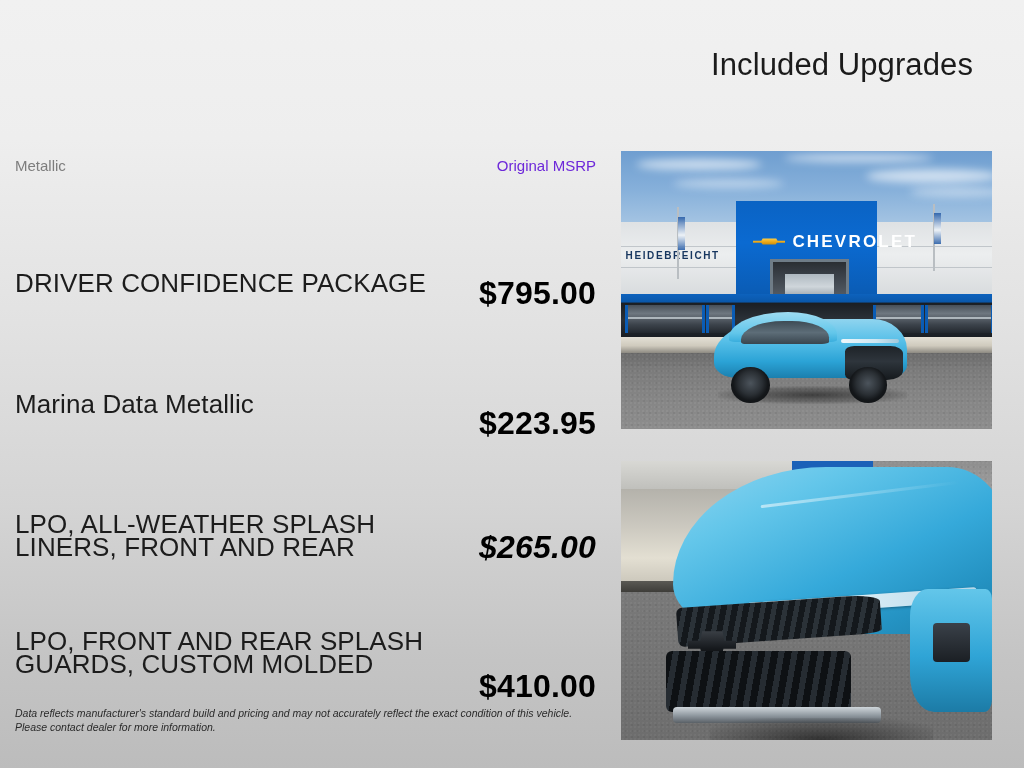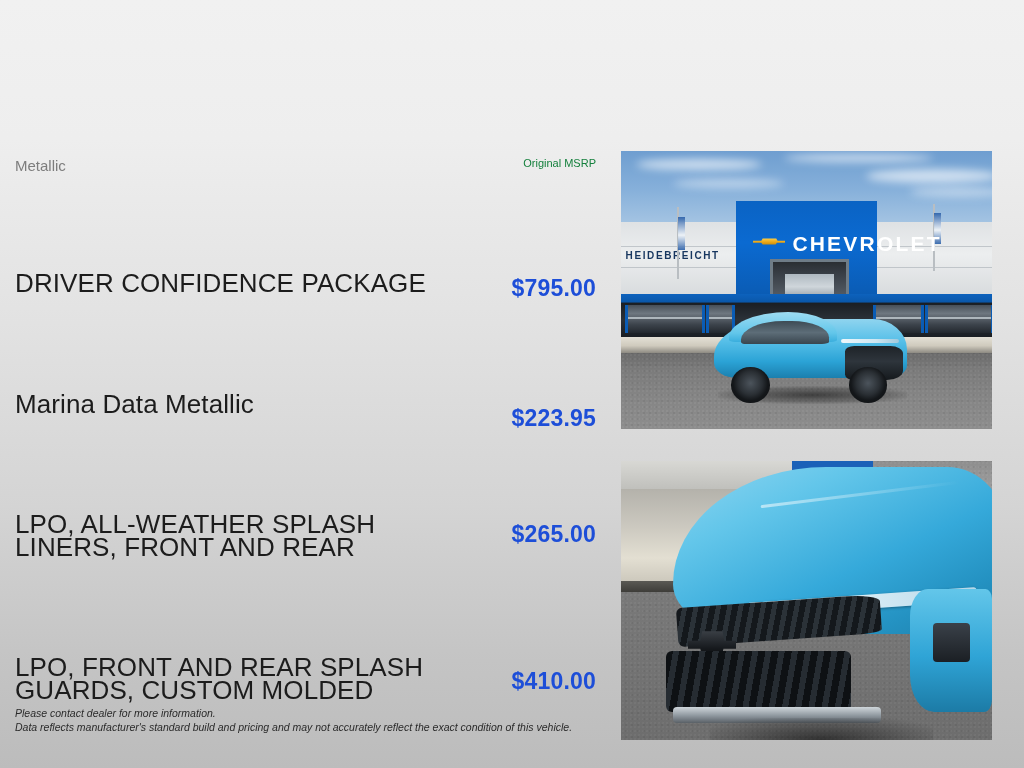--- a/index.html
+++ b/index.html
@@ -15,38 +15,38 @@
   .title{
     position:absolute;top:48px;left:0;width:973px;
     text-align:right;font-size:31px;font-weight:400;color:#1b1b1b;
     letter-spacing:.1px;line-height:1.1;
   }
 
   
   .table{position:absolute;left:0;top:157px;width:600px;}
   .thead{position:relative;height:40px;}
   .th-upgrade{position:absolute;left:15px;top:0;font-size:15px;color:#7d7d7d;}
-  .th-msrp{position:absolute;right:4px;top:0;font-size:11px;color:#15803d;}
+  .th-msrp{position:absolute;right:4px;top:0;font-size:15px;color:#6d28d9;}
 
   .row{position:relative;}
   .row-label{
     position:absolute;left:15px;
     font-size:26px;color:#1c1c1c;line-height:23px;letter-spacing:.1px;
     max-width:430px;
   }
   .row-price{
     position:absolute;right:4px;
-    font-size:23px;font-weight:700;color:#1d4ed8;letter-spacing:.2px;
+    font-size:32px;font-weight:700;color:#000000;letter-spacing:.2px;
   }
 
   
   .r0 .row-label{top:75px;}  .r0 .row-price{top:78px;}
   .r1 .row-label{top:196px;} .r1 .row-price{top:208px;}
-  .r2 .row-label{top:316px;} .r2 .row-price{top:324px;}
-  .r3 .row-label{top:459px;} .r3 .row-price{top:471px;}
+  .r2 .row-label{top:316px;} .r2 .row-price{top:332px;font-style:italic;}
+  .r3 .row-label{top:433px;} .r3 .row-price{top:471px;}
 
   
   .footnote{
     position:absolute;left:15px;top:706px;width:590px;
     font-size:10.5px;font-style:italic;color:#2a2a2a;line-height:14px;
   }
 
   
   .photo{position:absolute;overflow:hidden;background:#888;}
   .photo-top{left:621px;top:151px;width:371px;height:278px;}
@@ -69,21 +69,21 @@
     background:linear-gradient(180deg,#dfe2e4 0%,#eceeef 45%,#d9dcde 100%);
     border-bottom:2px solid #c6c9cb;}
   .bldg-left .seam,.bldg-right .seam{position:absolute;left:0;width:100%;height:1px;background:rgba(160,168,174,.55);}
 
   .center-block{position:absolute;left:31%;top:18%;width:38%;height:33.5%;
     background:linear-gradient(180deg,#0a63c4 0%,#0b6ad1 45%,#0a5cb5 100%);}
   .bowtie{position:absolute;left:12%;top:36%;width:23%;height:15%;}
   .bow-core{position:absolute;left:0;top:28%;width:100%;height:44%;
     background:linear-gradient(180deg,#ffd24a 0%,#e8a416 60%,#c88a0c 100%);
     clip-path:polygon(0% 38%,26% 38%,30% 0%,72% 0%,76% 38%,100% 38%,100% 70%,74% 70%,70% 100%,30% 100%,26% 70%,0% 70%);}
-  .chev-text{position:absolute;left:40%;top:33%;font-size:21px;font-weight:700;
+  .chev-text{position:absolute;left:40%;top:33%;font-size:17px;font-weight:700;
     color:#fff;letter-spacing:2.2px;font-family:"Liberation Sans",sans-serif;text-align:right;}
   .entry{position:absolute;left:24%;top:62%;width:52%;height:38%;
     background:linear-gradient(180deg,#2a2e33 0%,#3b4149 40%,#555d66 100%);
     border:3px solid #6f7c87;border-bottom:none;}
   .entry-door{position:absolute;left:16%;top:34%;width:68%;height:66%;
     background:linear-gradient(180deg,#aeb8c0 0%,#cfd6db 55%,#9aa4ac 100%);}
 
   .dealer-name{position:absolute;left:4%;top:38.5%;font-size:10px;font-weight:700;
     color:#17365f;letter-spacing:1.6px;}
 
@@ -173,20 +173,21 @@
   .foglight{position:absolute;right:6%;top:58%;width:10%;height:14%;
     background:linear-gradient(180deg,#3a4149 0%,#1b1f24 100%);border-radius:4px;}
   .tire-shadow{position:absolute;left:24%;bottom:0;width:60%;height:8%;
     background:radial-gradient(ellipse at 50% 100%,rgba(0,0,0,.55) 0%,rgba(0,0,0,.15) 60%,rgba(0,0,0,0) 85%);}
 </style>
 </head>
 <body>
 
 <div class="page">
 
+  <div class="title">Included Upgrades</div>
 
   <div class="table">
 
     <div class="thead">
       <div class="th-upgrade">Metallic</div>
       <div class="th-msrp">Original MSRP</div>
     </div>
 
     <div class="row r0">
       <div class="row-label">DRIVER CONFIDENCE PACKAGE</div>
@@ -204,22 +205,22 @@
     </div>
 
     <div class="row r3">
       <div class="row-label">LPO, FRONT AND REAR SPLASH GUARDS, CUSTOM MOLDED</div>
       <div class="row-price">$410.00</div>
     </div>
 
   </div>
 
   <div class="footnote">
+    <div>Data reflects manufacturer's standard build and pricing and may not accurately reflect the exact condition of this vehicle.</div>
     <div>Please contact dealer for more information.</div>
-    <div>Data reflects manufacturer's standard build and pricing and may not accurately reflect the exact condition of this vehicle.</div>
   </div>
 
   <div class="photo photo-top">
     <div class="sky">
       <div class="cloud c1"></div>
       <div class="cloud c2"></div>
       <div class="cloud c3"></div>
       <div class="cloud c4"></div>
       <div class="cloud c5"></div>
     </div>

